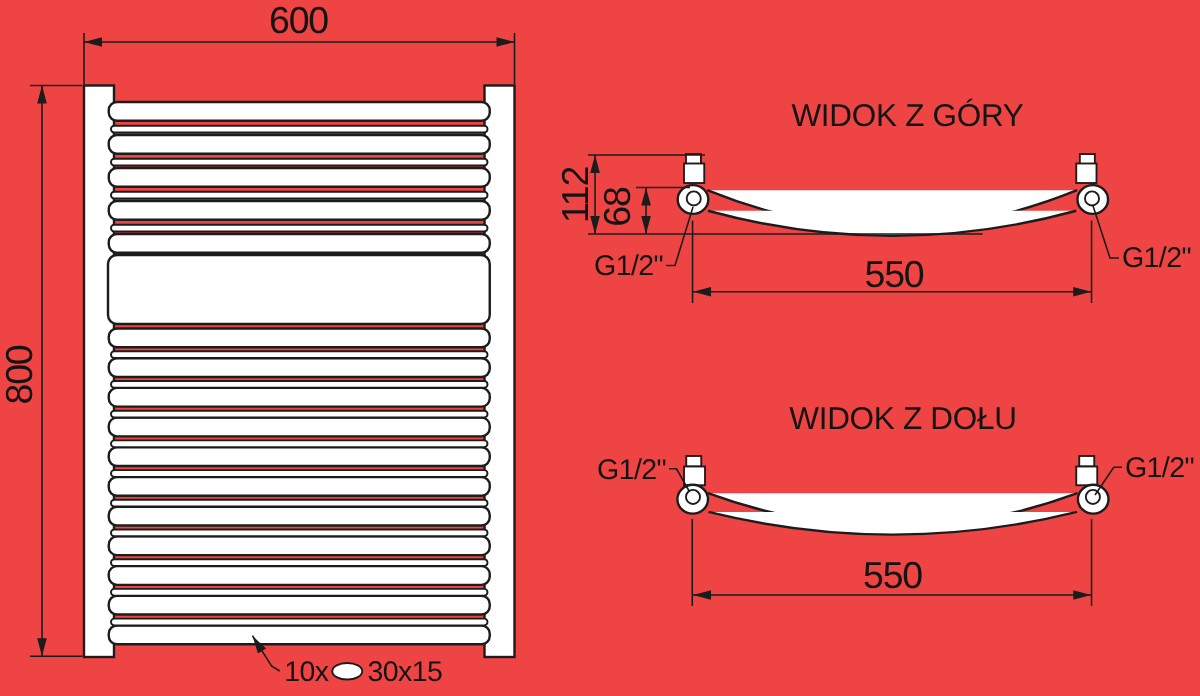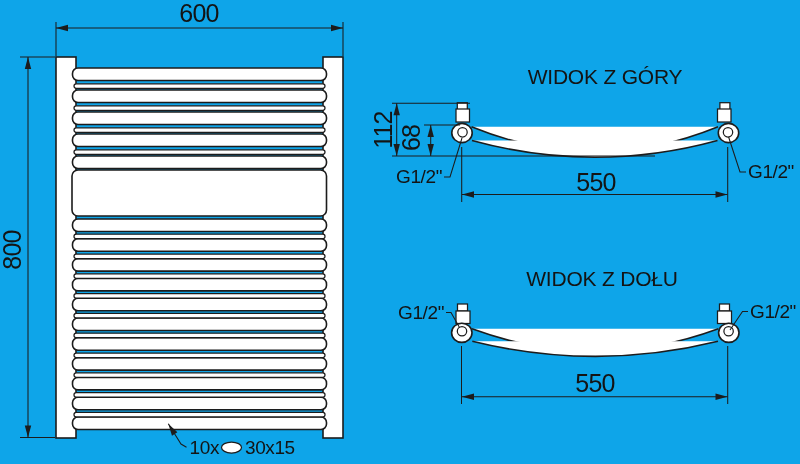--- a/index.html
+++ b/index.html
@@ -1,16 +1,16 @@
 <!DOCTYPE html>
 <html><head>
 <meta charset="utf-8">
 <style>
   html,body{margin:0;padding:0;background:#ffffff;}
-  .stage{position:relative;width:800px;height:464px;background:#0ea5e9;overflow:hidden;}
+  .stage{position:relative;width:800px;height:464px;background:#ef4444;overflow:hidden;}
   svg{display:block;}
   .obj{fill:#ffffff;stroke:#1c1c1c;stroke-width:1.6;}
   .obj-thin{fill:#ffffff;stroke:#1c1c1c;stroke-width:1.25;}
   .dim{stroke:#1c1c1c;stroke-width:1.05;fill:none;}
   .lead{stroke:#1c1c1c;stroke-width:1.05;fill:none;}
   text{fill:#141414;font-family:"Liberation Sans","DejaVu Sans",sans-serif;}
   .t-dim{font-size:25px;letter-spacing:-0.8px;}
   .t-small{font-size:19px;letter-spacing:-0.4px;}
   .t-title{font-size:21px;letter-spacing:-0.2px;}
   .arrowfill{fill:#1c1c1c;}

